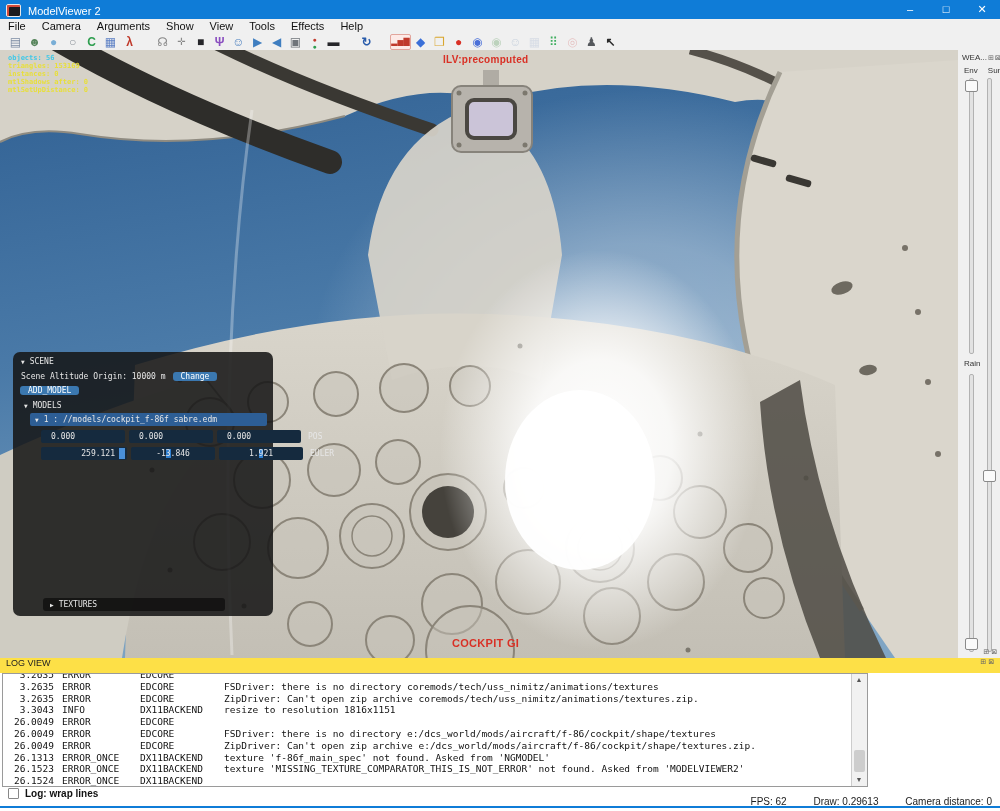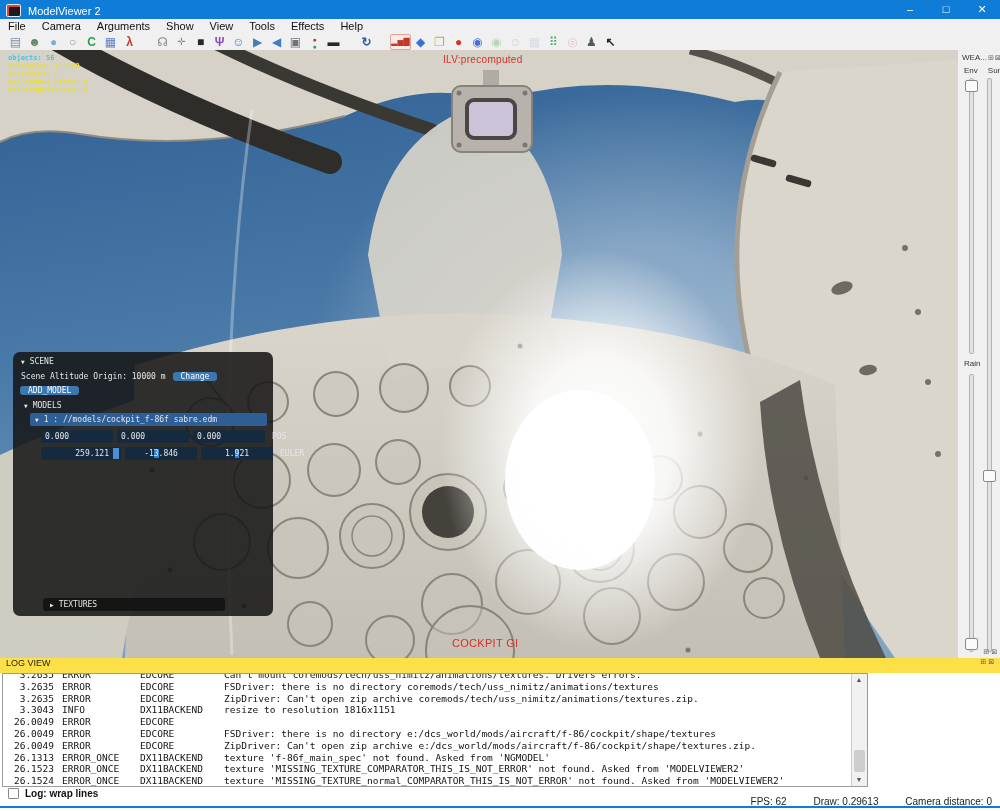--- a/index.html
+++ b/index.html
@@ -30,40 +30,40 @@
   .ti.act{background:#fdeae7;border:1px solid #e2a59c;border-radius:2px;font-size:8px;line-height:14px;height:14px}
   .ti.tl{font-size:7px;line-height:8px;padding-top:2px;height:14px;text-shadow:0 7px 0 #2e9e4f}
   .ti.bold{font-weight:bold}
 
   
   .viewport{position:absolute;top:50px;left:0;width:958px;height:608px;background:#4a7aa8;overflow:hidden}
   .viewport svg{position:absolute;top:0;left:0}
   .stats{position:absolute;left:8px;top:4px;font:bold 7px "DejaVu Sans Mono",monospace;line-height:8px}
   .stats div{color:#e8df3a;white-space:pre}
   .stats div:first-child{color:#3fc8e8}
-  .ovl{position:absolute;font-weight:normal;font-size:11px;letter-spacing:.3px}
+  .ovl{position:absolute;font-weight:bold;font-size:11px;letter-spacing:.3px}
   .ovl.top{left:443px;top:4px;font-size:10px}
   .ovl.bottom{left:452px;top:587px}
 
   
   .scenepanel{position:absolute;left:13px;top:302px;width:260px;height:264px;
               background:rgba(22,22,22,.87);border-radius:7px;color:#e6e6e6;
               font-family:"DejaVu Sans Mono",monospace;font-size:8px;
               display:flex;flex-direction:column;padding:4px 6px;box-sizing:border-box}
   .tri{font-size:6px;margin-right:5px;display:inline-block}
   .sp-h{padding:1px 2px 5px}
   .sp-row{display:flex;align-items:center;gap:7px;padding:1px 2px 4px}
   .bbtn{background:#3b78b0;color:#fff;border:0;border-radius:3px;
         font:8px "DejaVu Sans Mono",monospace;padding:0 8px;line-height:9px}
   .addm{align-self:flex-start;margin:1px 0 4px 1px}
   .sp-models{padding:2px 2px 3px 5px}
   .sp-modelrow{background:#2d5e95;margin-left:11px;padding:2px 5px;border-radius:2px;
                white-space:nowrap;overflow:hidden}
   .sp-fields{display:flex;align-items:center;gap:4px;margin:4px 0 0 22px}
-  .fld{width:64px;height:11px;background:#152a3e;border-radius:2px;padding:1px 4px;
+  .fld{width:64px;height:11px;background:#152a3e;border-radius:2px;padding:1px 10px;
        position:relative;line-height:11px;box-sizing:content-box;flex:none}
   .fld.ctr{text-align:center}
   .fld.rt{text-align:right;padding-right:12px}
   .cursorblk{position:absolute;right:2px;top:1px;width:6px;height:11px;background:#4a90d9}
   .sel{background:#2f7fd0}
   .flbl{margin-left:3px}
   .spacer{flex:1}
   .sp-textures{margin:0 0 1px 24px;width:168px;background:rgba(5,5,5,.6);
                border-radius:3px;padding:2px 7px}
 
@@ -345,30 +345,30 @@
   </div>
 </div>
 
 <div class="loghdr">
   <span class="t">LOG VIEW</span>
   <span class="ic">⊞</span>
   <span class="ic">⊠</span>
 </div>
 <div class="logbox">
   <div class="loglines">
-    <div class="ll"><span class="lt">3.2635</span><span class="lv">ERROR</span><span class="lm">EDCORE</span><span class="lg">Can't mount coremods/tech/uss_nimitz/animations/textures. Drivers errors:</span></div>
+    <div class="ll"><span class="lt">3.2635</span><span class="lv">ERROR</span><span class="lm">EDCORE</span></div>
     <div class="ll"><span class="lt">3.2635</span><span class="lv">ERROR</span><span class="lm">EDCORE</span><span class="lg">FSDriver: there is no directory coremods/tech/uss_nimitz/animations/textures</span></div>
     <div class="ll"><span class="lt">3.2635</span><span class="lv">ERROR</span><span class="lm">EDCORE</span><span class="lg">ZipDriver: Can't open zip archive coremods/tech/uss_nimitz/animations/textures.zip.</span></div>
     <div class="ll"><span class="lt">3.3043</span><span class="lv">INFO</span><span class="lm">DX11BACKEND</span><span class="lg">resize to resolution 1816x1151</span></div>
     <div class="ll"><span class="lt">26.0049</span><span class="lv">ERROR</span><span class="lm">EDCORE</span></div>
     <div class="ll"><span class="lt">26.0049</span><span class="lv">ERROR</span><span class="lm">EDCORE</span><span class="lg">FSDriver: there is no directory e:/dcs_world/mods/aircraft/f-86/cockpit/shape/textures</span></div>
     <div class="ll"><span class="lt">26.0049</span><span class="lv">ERROR</span><span class="lm">EDCORE</span><span class="lg">ZipDriver: Can't open zip archive e:/dcs_world/mods/aircraft/f-86/cockpit/shape/textures.zip.</span></div>
     <div class="ll"><span class="lt">26.1313</span><span class="lv">ERROR_ONCE</span><span class="lm">DX11BACKEND</span><span class="lg">texture 'f-86f_main_spec' not found. Asked from 'NGMODEL'</span></div>
     <div class="ll"><span class="lt">26.1523</span><span class="lv">ERROR_ONCE</span><span class="lm">DX11BACKEND</span><span class="lg">texture 'MISSING_TEXTURE_COMPARATOR_THIS_IS_NOT_ERROR' not found. Asked from 'MODELVIEWER2'</span></div>
-    <div class="ll"><span class="lt">26.1524</span><span class="lv">ERROR_ONCE</span><span class="lm">DX11BACKEND</span><span class="lg">texture 'MISSING_TEXTURE_normal_COMPARATOR_THIS_IS_NOT_ERROR' not found. Asked from 'MODELVIEWER2'</span></div>
+    <div class="ll"><span class="lt">26.1524</span><span class="lv">ERROR_ONCE</span><span class="lm">DX11BACKEND</span></div>
   </div>
   <div class="vscroll">
     <div class="sarr up">▲</div>
     <div class="sthumb"></div>
     <div class="sarr dn">▼</div>
   </div>
 </div>
 
 <div class="srow1">
   <span class="cb"></span>

